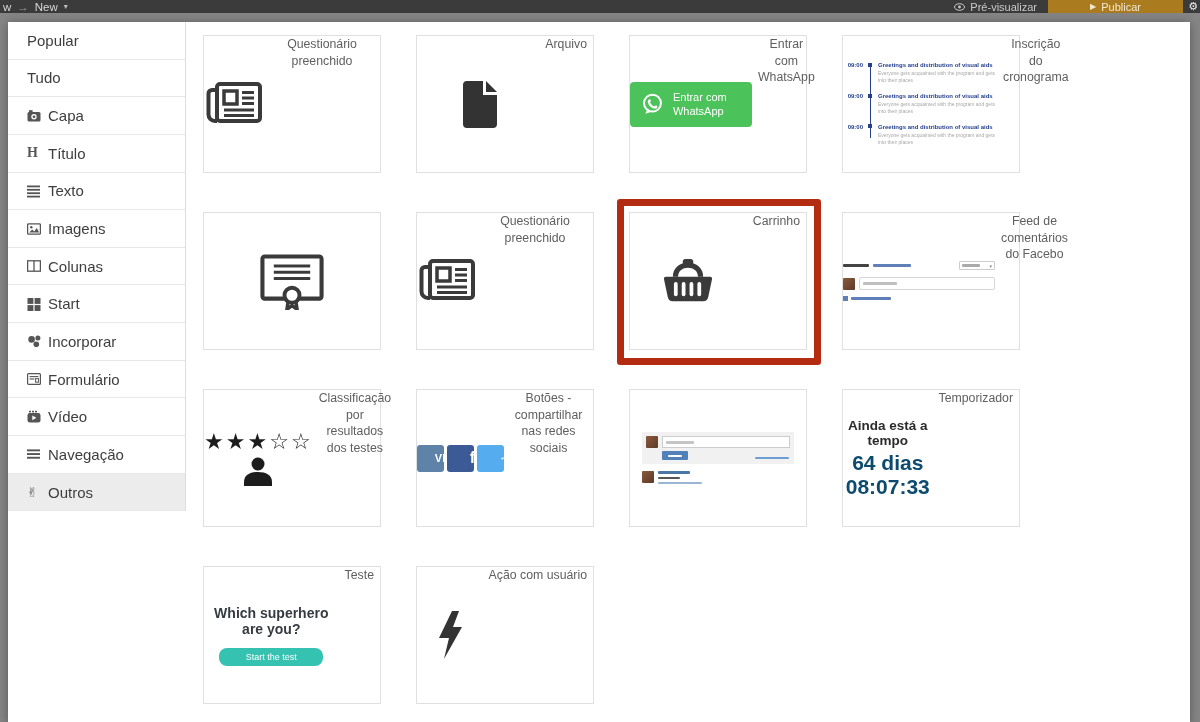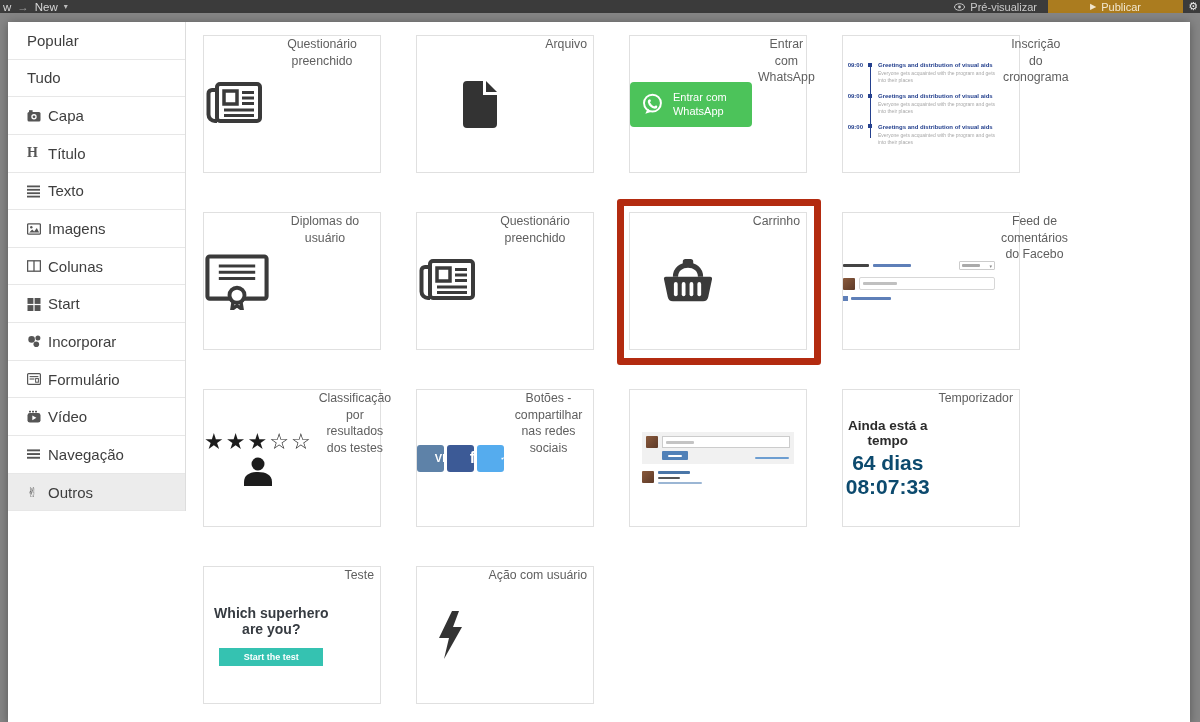--- a/index.html
+++ b/index.html
@@ -110,22 +110,22 @@
   .soc.tw { background:#55acee; }
 
   
   .timer-h { font-size:13.5px; font-weight:bold; color:#2b2b2b; margin-bottom:3px;
              text-align:center; }
   .timer-c { font-size:21px; font-weight:bold; color:#0c4a6e; text-align:center; }
 
   
   .test-q { font-size:14px; font-weight:bold; color:#363b41; margin-bottom:11px;
             text-align:center; }
-  .test-btn { width:104px; height:18px; background:#35c2b1; border-radius:0; color:#fff;
-              font-size:9px; font-weight:bold; display:flex; align-items:center;
+  .test-btn { width:104px; height:18px; background:#35c2b1; border-radius:8px; color:#fff;
+              font-size:9px; font-weight:normal; display:flex; align-items:center;
               justify-content:center; }
 </style>
 </head>
 <body>
 
 <div class="topbar">
   <div class="crumb">
     <span>w</span>
     <span class="arrow">→</span>
     <span>New</span>
@@ -350,21 +350,20 @@
       <div class="preview">
         <svg width="66" height="58" viewBox="0 0 58 51">
           <rect x="3" y="4" width="52" height="37" rx="2" fill="none" stroke="#3a3a3a" stroke-width="3.6"></rect>
           <rect x="13" y="11" width="32" height="2.6" fill="#3a3a3a"></rect>
             <rect x="13" y="16.5" width="32" height="2.6" fill="#3a3a3a"></rect>
             <rect x="13" y="22" width="32" height="2.6" fill="#3a3a3a"></rect>
           <circle cx="29" cy="38" r="6.6" fill="#fff" stroke="#3a3a3a" stroke-width="3.4"></circle>
           <path d="M25.5,44 l-1,6.5 4.5,-3.4 4.5,3.4 -1,-6.5" fill="none" stroke="#3a3a3a" stroke-width="3"></path>
         </svg>
       </div>
-      <div class="clabel">Diplomas do usuário</div>
     </div>
 
     <div class="card">
       <div class="preview">
         <svg width="60" height="46" viewBox="0 0 58 46">
           <rect x="12" y="3" width="43" height="37" rx="3" fill="none" stroke="#3a3a3a" stroke-width="4"></rect>
           <path d="M12,9 h-5 a3.5,3.5 0 0 0 -3.5,3.5 v21 a6.5,6.5 0 0 0 6.5,6.5 h2" fill="none" stroke="#3a3a3a" stroke-width="4"></path>
           <rect x="19" y="10" width="13" height="13" fill="none" stroke="#3a3a3a" stroke-width="3.5"></rect>
           <rect x="37" y="10" width="12" height="3" fill="#3a3a3a"></rect>
             <rect x="37" y="15.5" width="12" height="3" fill="#3a3a3a"></rect>

